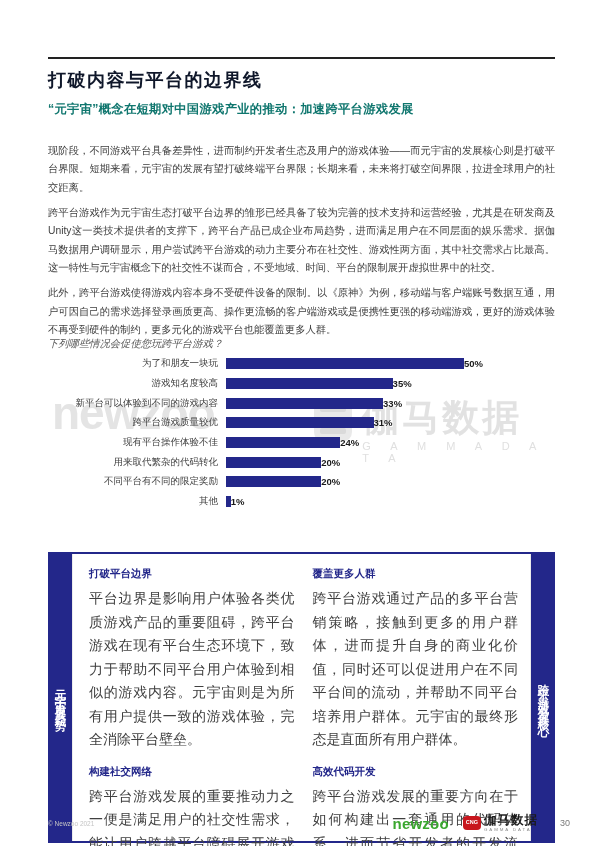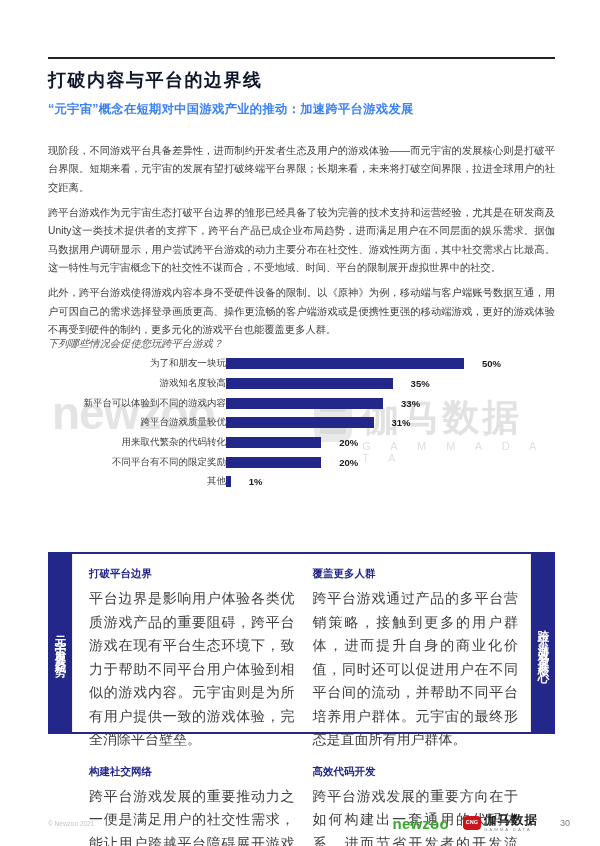--- a/index.html
+++ b/index.html
@@ -8,21 +8,21 @@
     position:relative; width:600px; height:846px; background:#ffffff;
     font-family:"Liberation Sans", sans-serif; overflow:hidden;
   }
   .top-rule { position:absolute; left:48px; top:57px; width:507px; height:2px; background:#222222; }
   .page-title {
     position:absolute; left:48px; top:68px; font-size:18px; font-weight:bold;
     color:#0f172a; letter-spacing:1.5px;
   }
   .page-subtitle {
     position:absolute; left:48px; top:101px; font-size:12.3px; font-weight:bold;
-    color:#3b82f6; letter-spacing:0.3px;
+    color:#0f766e; letter-spacing:0.3px;
   }
   .body-text { position:absolute; left:48px; top:142px; width:507px; }
   .body-text p {
     font-size:10.3px; line-height:1.78; color:#404040; text-align:justify;
     margin-bottom:7px;
   }
   .chart-question {
     position:absolute; left:48px; top:337px; font-size:10.3px; font-style:italic;
     color:#595959;
   }
@@ -36,28 +36,28 @@
     gap:10px; z-index:0; color:#e2e2e2;
   }
   .wm-logo { width:44px; height:44px; border-radius:10px; display:flex; flex-direction:column;
     justify-content:center; gap:5px; background:#e9e9e9; padding:7px 6px; }
   .wm-logo span { display:block; height:6px; background:#dadada; border-radius:2px; }
   .wm-text .wm-cn { font-size:37px; font-weight:bold; letter-spacing:3px; line-height:1.1; }
   .wm-text .wm-en { font-size:11px; letter-spacing:8.5px; margin-top:1px; color:#e0e0e0; }
   #chart-rows { position:relative; z-index:1; }
   .bar-row { display:flex; align-items:center; height:19.7px; }
   .bar-label {
-    width:178px; flex:0 0 178px; text-align:right; 
+    width:178px; flex:0 0 178px; text-align:right; padding-right:8px;
     font-size:9.5px; color:#404040; white-space:nowrap;
   }
   .bar-track { flex:1; display:flex; align-items:center; }
   .bar-fill { height:11px; }
-  .bar-value { font-size:9.5px; font-weight:bold; color:#1a1a1a; margin-left:18px;text-align:center; }
+  .bar-value { font-size:9.5px; font-weight:bold; color:#1a1a1a; margin-left:0;text-align:center; }
   .bottom-box {
-    position:absolute; left:48px; top:552px; width:507px; height:182px;
+    position:absolute; left:48px; top:552px; width:507px; height:291px;
     border-top:2px solid #23278A; border-bottom:2px solid #23278A; background:#ffffff;
   }
   .side-tab {
     position:absolute; top:0; bottom:0; width:24px; background:#23278A;
     display:flex; align-items:center; justify-content:center;
   }
   .side-tab.left { left:0; }
   .side-tab.right { right:0; }
   .side-tab span {
     writing-mode:vertical-rl; text-orientation:upright; color:#ffffff;
@@ -140,20 +140,27 @@
           <div class="bar-track">
             <div class="bar-fill" style="width: 157.08px; background: rgb(35, 39, 138);"></div>
             <span class="bar-value">33%</span>
           </div>
         </div>
         <div class="bar-row">
           <div class="bar-label">跨平台游戏质量较优</div>
           <div class="bar-track">
             <div class="bar-fill" style="width: 147.56px; background: rgb(35, 39, 138);"></div>
             <span class="bar-value">31%</span>
+          </div>
+        </div>
+        <div class="bar-row">
+          <div class="bar-label">现有平台操作体验不佳</div>
+          <div class="bar-track">
+            <div class="bar-fill" style="width: 114.24px; background: rgb(35, 39, 138);"></div>
+            <span class="bar-value">24%</span>
           </div>
         </div>
         <div class="bar-row">
           <div class="bar-label">用来取代繁杂的代码转化</div>
           <div class="bar-track">
             <div class="bar-fill" style="width: 95.2px; background: rgb(35, 39, 138);"></div>
             <span class="bar-value">20%</span>
           </div>
         </div>
         <div class="bar-row">

